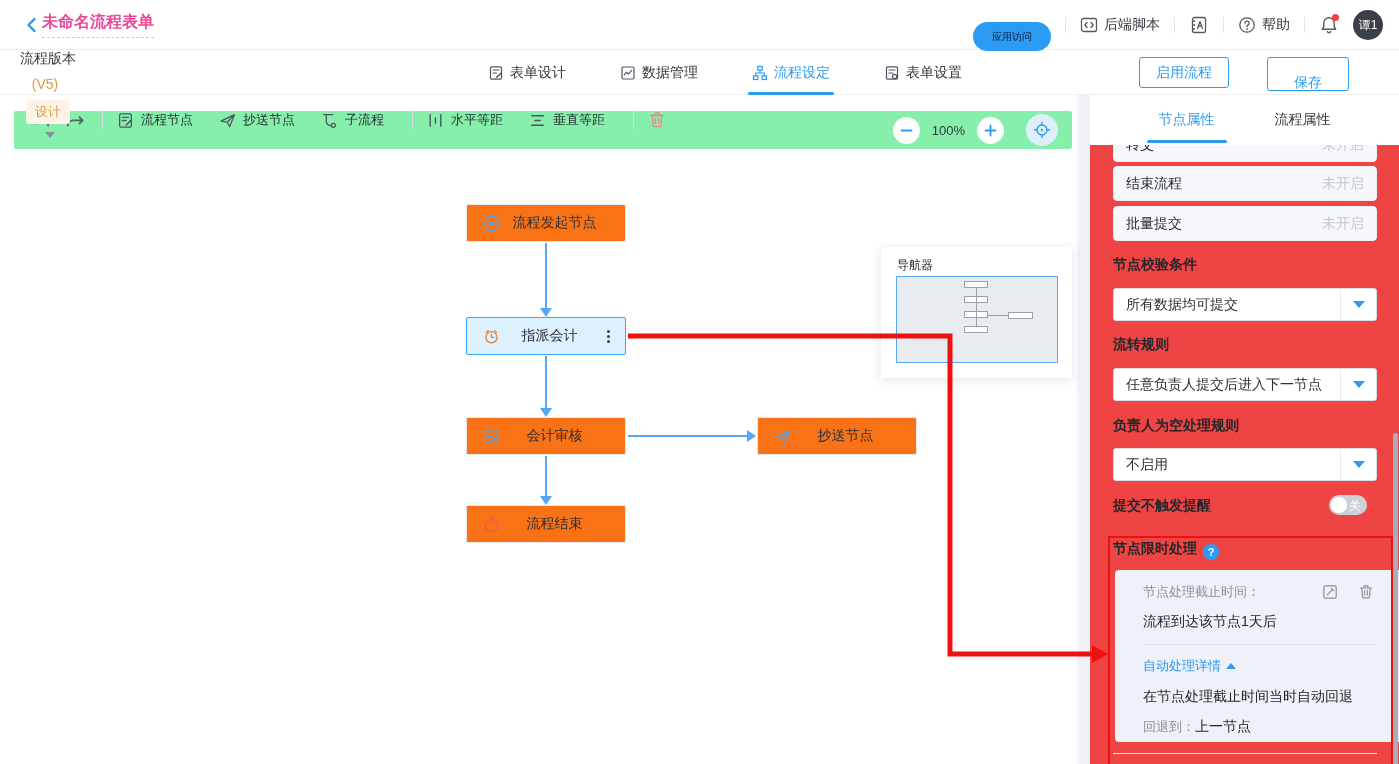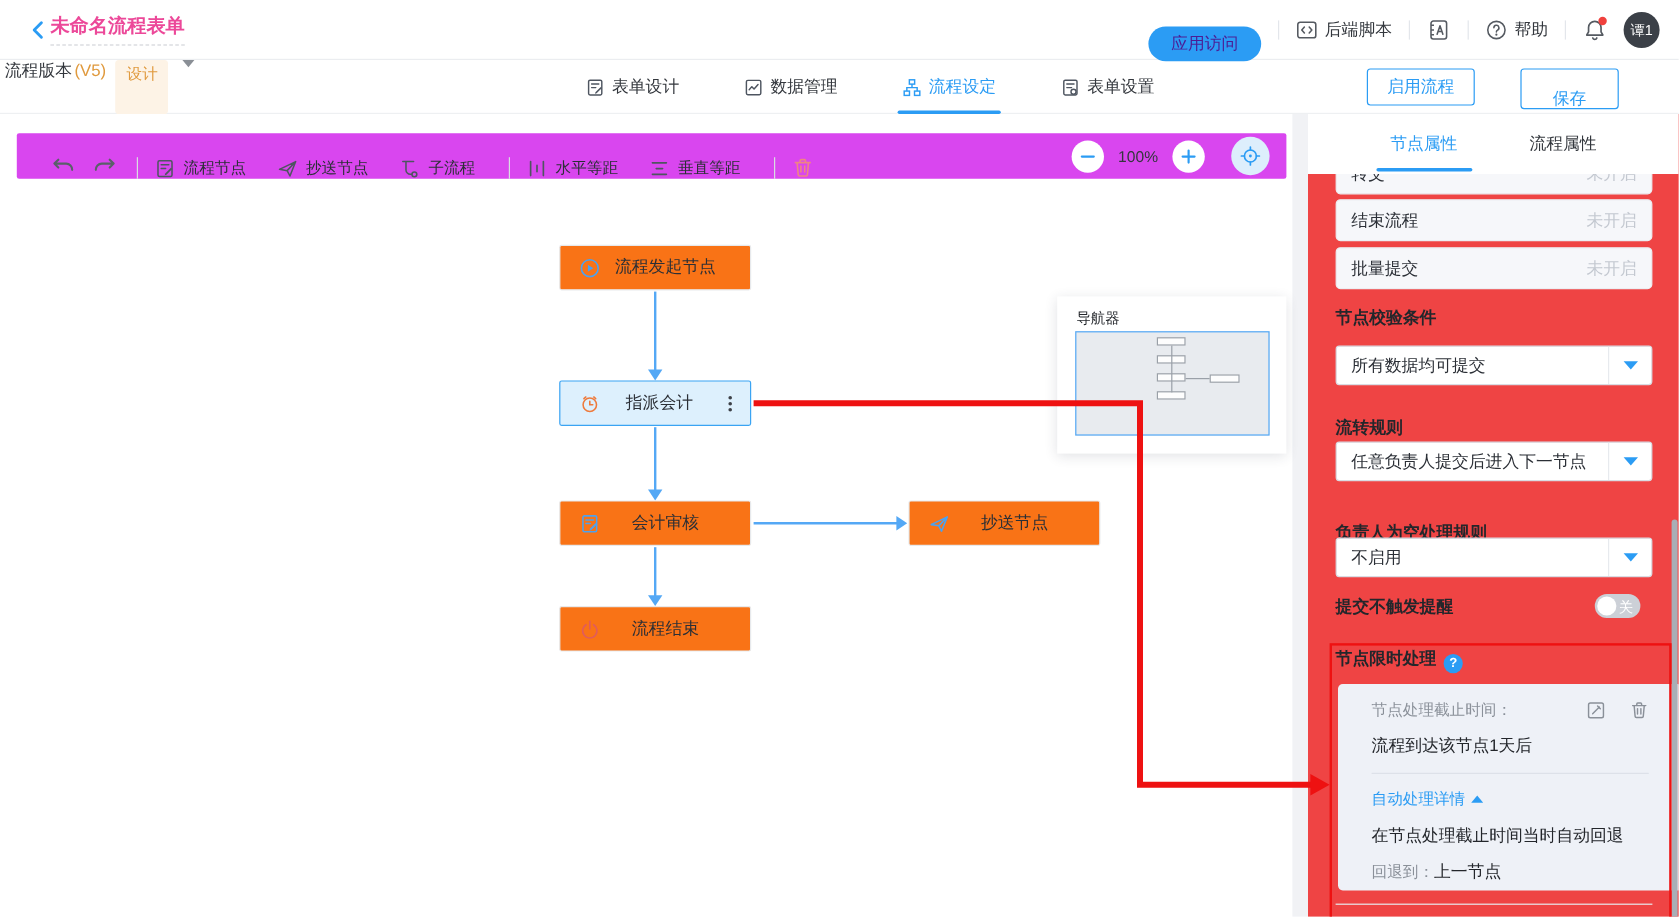--- a/index.html
+++ b/index.html
@@ -7,34 +7,34 @@
     font-family:"Liberation Sans","DejaVu Sans",sans-serif; color:#2b2f36; }
   #app { position:relative; width:1399px; height:764px; background:#fff; }
 
   
   .header { position:absolute; left:0; top:0; width:1399px; height:50px; background:#fff;
     border-bottom:1px solid #ebedf0; display:flex; align-items:center; z-index:20; }
   .back-btn { margin-left:22px; width:20px; height:20px; color:#2b9cf4; cursor:pointer; }
   .doc-title { margin-left:0; font-size:16px; font-weight:bold; color:#ec4899;
     border-bottom:1px dashed #c9ccd2; padding-bottom:4px; }
   .header-right { position:absolute; right:16px; top:0; height:50px; display:flex; align-items:center; gap:14px; }
-  .pill-btn { background:#2b9cf4; color:#4c1d95; font-size:14px; border:none; border-radius:15px;
+  .pill-btn { background:#2b9cf4; color:#0f172a; font-size:10px; border:none; border-radius:15px;
     height:29px; padding:0 19px; cursor:pointer;margin-top:23px; }
   .hdr-divider { width:1px; height:16px; background:#e3e6eb; }
   .hdr-item { display:flex; align-items:center; gap:6px; font-size:14px; color:#33373d; cursor:pointer; }
   .hdr-icon { width:18px; height:18px; color:#555a61; }
   .bell-wrap { position:relative; width:20px; height:20px; color:#555a61; cursor:pointer; }
   .bell-dot { position:absolute; right:0px; top:-1px; width:7px; height:7px; background:#f0413d; border-radius:50%; }
   .avatar { width:30px; height:30px; border-radius:50%; background:#3b4047; color:#fff;
     font-size:12px; display:flex; align-items:center; justify-content:center; cursor:pointer; }
 
   
   .subheader { position:absolute; left:0; top:50px; width:1399px; height:45px; background:#fff;
     border-bottom:1px solid #eef0f2; z-index:19; }
-  .version-group { position:absolute; left:4px; top:0; height:45px; display:flex; gap:8px; }
+  .version-group { position:absolute; left:20px; top:0; height:45px; display:flex; align-items:center; gap:8px;flex-direction:column; }
   .version-label { font-size:14px; color:#33373d; }
   .version-tag { font-size:14px; color:#e09a3e; }
   .design-badge { background:#fdf3e6; color:#e09a3e; font-size:13px; border-radius:3px; padding:3px 9px; }
   .caret-down-gray { width:0; height:0; border-left:5px solid transparent; border-right:5px solid transparent;
     border-top:6px solid #8a8f96; margin-left:4px; cursor:pointer; }
   .main-tabs { position:absolute; left:488px; top:0; height:45px; display:flex; align-items:center; gap:54px; }
   .main-tab { position:relative; height:45px; display:flex; align-items:center; gap:6px; font-size:14px;
     color:#33373d; cursor:pointer; }
   .main-tab .t-icon { width:16px; height:16px; color:#4e5560; }
   .main-tab.active { color:#2b9cf4; }
@@ -42,22 +42,22 @@
   .main-tab.active::after { content:""; position:absolute; left:-4px; right:-4px; bottom:0; height:3px;
     background:#2b9cf4; border-radius:2px; }
   .subheader-actions { position:absolute; right:50px; top:7px; display:flex; gap:38px; }
   .outline-btn { background:#fff; border:1px solid #2b9cf4; color:#2b9cf4; font-size:14px; border-radius:3px;
     height:31px; padding:0 16px; cursor:pointer; }
   .outline-btn.save { padding:16px 26px; }
 
   
   .canvas { position:absolute; left:0; top:95px; width:1077px; height:669px; background:#fff; }
   .canvas-gap { position:absolute; left:1077px; top:95px; width:13px; height:669px; background:#f1f2f5; }
-  .toolbar { position:absolute; left:14px; top:16px; width:1058px; height:38px; background:#d946ef;
-    border-radius:2px; display:flex; align-items:flex-end;padding-left:12px; }
+  .toolbar { position:absolute; left:14px; top:16px; width:1058px; height:38px; background:#86efac;
+    border-radius:2px; display:flex; align-items:flex-start; }
   .tb-icon-btn { width:22px; height:22px; color:#5a6069; margin-left:16px; cursor:pointer; }
   .tb-divider { width:1px; height:18px; background:#d9dce1; margin:0 14px 0 16px; }
   .tb-btn { display:flex; align-items:center; gap:7px; font-size:13px; color:#2b2f36; cursor:pointer; margin-right:26px; }
   .tb-btn .tb-glyph { width:17px; height:17px; color:#4e5560; }
   .tb-trash { width:18px; height:18px; color:#ef8484; cursor:pointer; }
   .zoom-group { position:absolute; right:14px; top:0; height:38px; display:flex; align-items:center; gap:12px; }
   .zoom-circle { width:27px; height:27px; border-radius:50%; background:#fff; color:#2b9cf4;
     display:flex; align-items:center; justify-content:center; font-size:17px; cursor:pointer; }
   .zoom-pct { font-size:13px; color:#33373d; }
   .locate-circle { width:32px; height:32px; border-radius:50%; background:#ddeefc; color:#2b9cf4;
@@ -438,29 +438,29 @@
     </div>
 
     <div class="p-label" style="top:161px;">节点校验条件</div>
     <div class="p-select" style="top:193px;">
       <span class="sel-value">所有数据均可提交</span>
       <span class="sel-caret">
           <span class="caret-blue"></span>
         </span>
     </div>
 
-    <div class="p-label" style="top:253px;">流转规则</div>
+    <div class="p-label" style="top:241px;">流转规则</div>
     <div class="p-select" style="top:273px;">
       <span class="sel-value">任意负责人提交后进入下一节点</span>
       <span class="sel-caret">
           <span class="caret-blue"></span>
         </span>
     </div>
 
-    <div class="p-label" style="top:340px;text-align:center;">负责人为空处理规则</div>
+    <div class="p-label" style="top:322px;text-align:center;">负责人为空处理规则</div>
     <div class="p-select" style="top:353px;">
       <span class="sel-value">不启用</span>
       <span class="sel-caret">
           <span class="caret-blue"></span>
         </span>
     </div>
 
     <div class="p-label" style="top:402px;">提交不触发提醒</div>
     <div class="toggle" style="left:239px; top:400px;">
       <span class="knob"></span>

